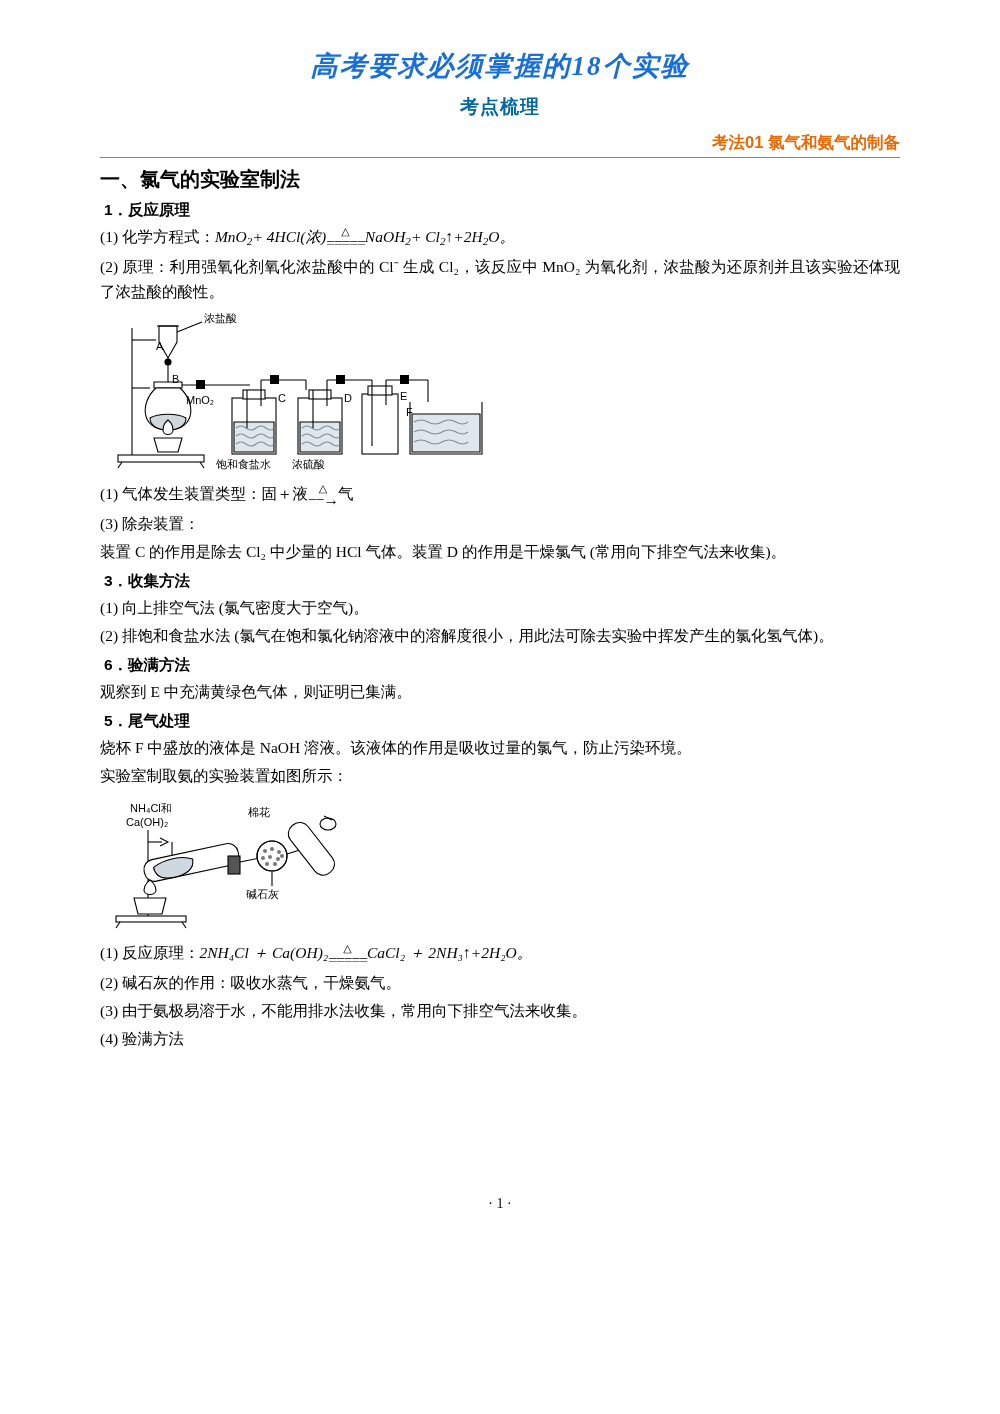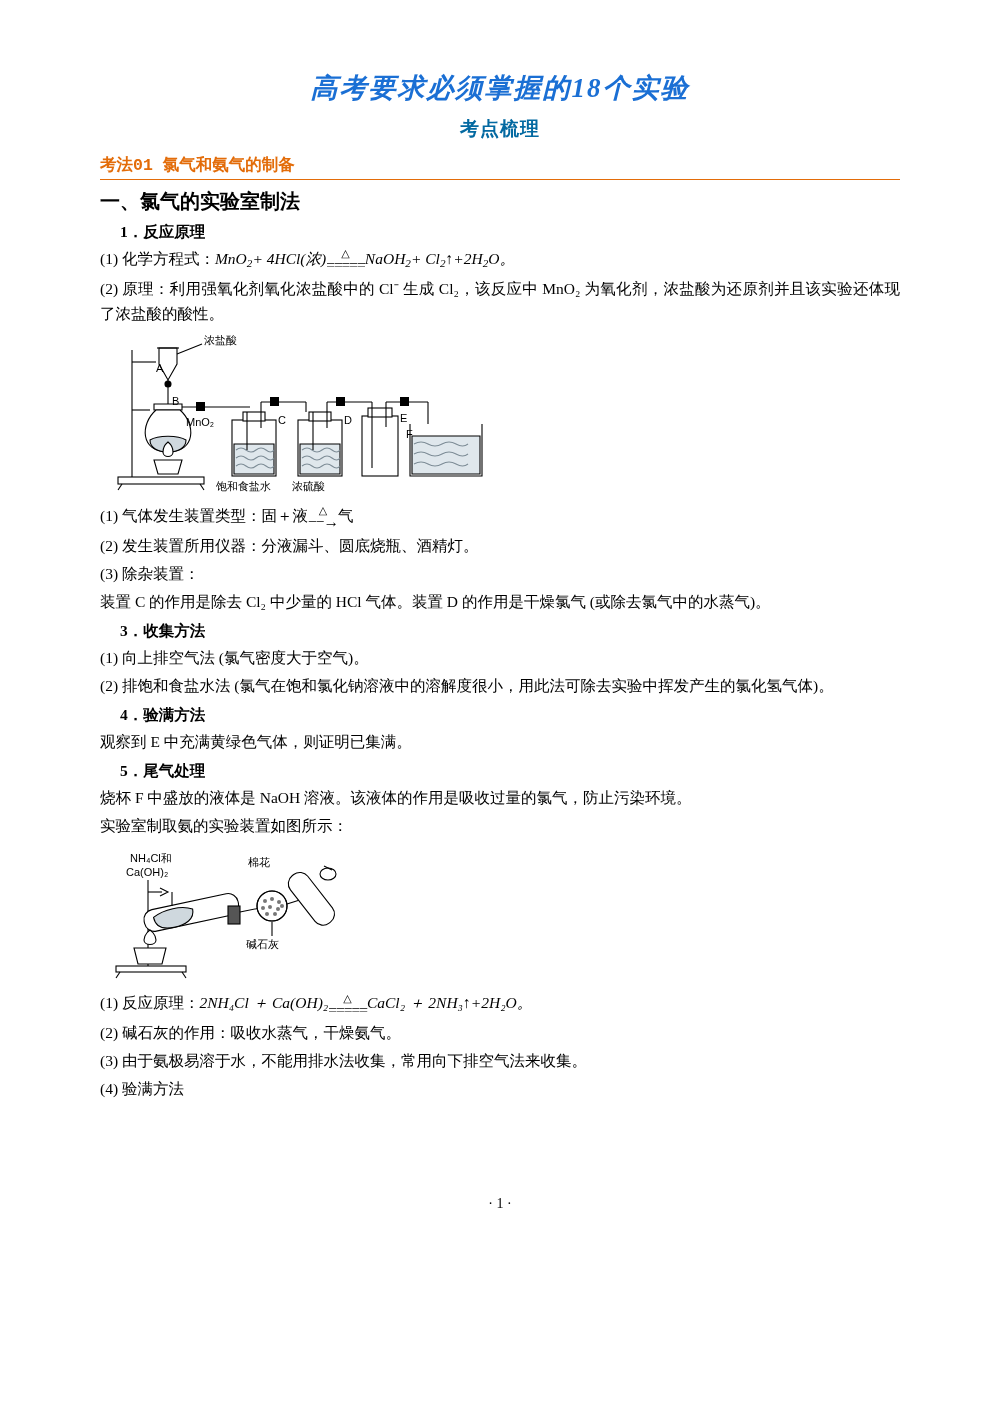--- a/index.html
+++ b/index.html
@@ -12,21 +12,21 @@
     height: 1414px;
     position: relative;
     font-family: "Liberation Serif", serif;
     color: #000;
   }
   .page {
     position: relative;
     width: 1000px;
     height: 1260px;
     box-sizing: border-box;
-    padding: 70px 100px 60px 100px;
+    padding: 48px 100px 60px 100px;
   }
   .doc-title {
     text-align: center;
     color: #1a6fd4;
     font-family: "Liberation Serif", serif;
     font-weight: bold;
     font-style: italic;
     font-size: 27px;
     letter-spacing: 2px;
     margin: 0 0 10px 0;
@@ -35,39 +35,40 @@
     text-align: center;
     color: #0369a1;
     font-family: "Liberation Sans", sans-serif;
     font-weight: bold;
     font-size: 19px;
     letter-spacing: 1px;
     margin: 0 0 12px 0;
   }
   .kaofa-heading {
     color: #e36c09;
-    font-family: Liberation Mono, monospace;
+    font-family: Liberation Sans, sans-serif;
     font-weight: bold;
     font-size: 16.5px;
     margin: 0 0 4px 0;
     border-bottom: 1.6px solid #e36c09;
     padding-bottom: 3px;
     width: 100%;
+    text-align: right;
   }
   .sec-heading {
     font-family: "Liberation Sans", sans-serif;
     font-weight: bold;
     font-size: 20px;
     margin: 8px 0 4px 0;
   }
   .num-heading {
     font-size: 15.5px;
-    margin: 7px 0 3px 16px;
+    margin: 7px 0 3px 0;
     padding-left: 4px;
-    font-family: Liberation Serif, serif;
+    font-family: Liberation Sans, sans-serif;
     font-weight: bold;
   }
   .para {
     font-size: 15.5px;
     line-height: 1.62;
     margin: 3px 0;
     text-align: justify;
   }
   i, .it { font-style: italic; }
   .sub { font-size: 0.72em; vertical-align: -0.28em; }
@@ -217,29 +218,28 @@
         <text x="106" y="158">饱和食盐水</text>
         <text x="182" y="158">浓硫酸</text>
       </g>
     </svg>
   </div>
 
   <div class="para">
     <span>(1) 气体发生装置类型：固＋液</span><span class="rxn-arrow"><span class="cond">△</span><span class="bar">−−→</span></span><span>气</span>
   </div>
 
-  <div class="para">(2) 发生装置所用仪器：分液漏斗、圆底烧瓶、酒精灯。</div>
   <div class="para">(3) 除杂装置：</div>
-  <div class="para">装置 C 的作用是除去 Cl₂ 中少量的 HCl 气体。装置 D 的作用是干燥氯气 (或除去氯气中的水蒸气)。</div>
+  <div class="para">装置 C 的作用是除去 Cl₂ 中少量的 HCl 气体。装置 D 的作用是干燥氯气 (常用向下排空气法来收集)。</div>
 
   <div class="num-heading">3．收集方法</div>
   <div class="para">(1) 向上排空气法 (氯气密度大于空气)。</div>
   <div class="para">(2) 排饱和食盐水法 (氯气在饱和氯化钠溶液中的溶解度很小，用此法可除去实验中挥发产生的氯化氢气体)。</div>
 
-  <div class="num-heading">4．验满方法</div>
+  <div class="num-heading">6．验满方法</div>
   <div class="para">观察到 E 中充满黄绿色气体，则证明已集满。</div>
 
   <div class="num-heading">5．尾气处理</div>
   <div class="para">烧杯 F 中盛放的液体是 NaOH 溶液。该液体的作用是吸收过量的氯气，防止污染环境。</div>
 
   <div class="para">实验室制取氨的实验装置如图所示：</div>
 
   <div class="figure">
     <svg width="300" height="140" viewBox="0 0 300 140">
       <g stroke="#000" fill="none" stroke-width="1.1">

